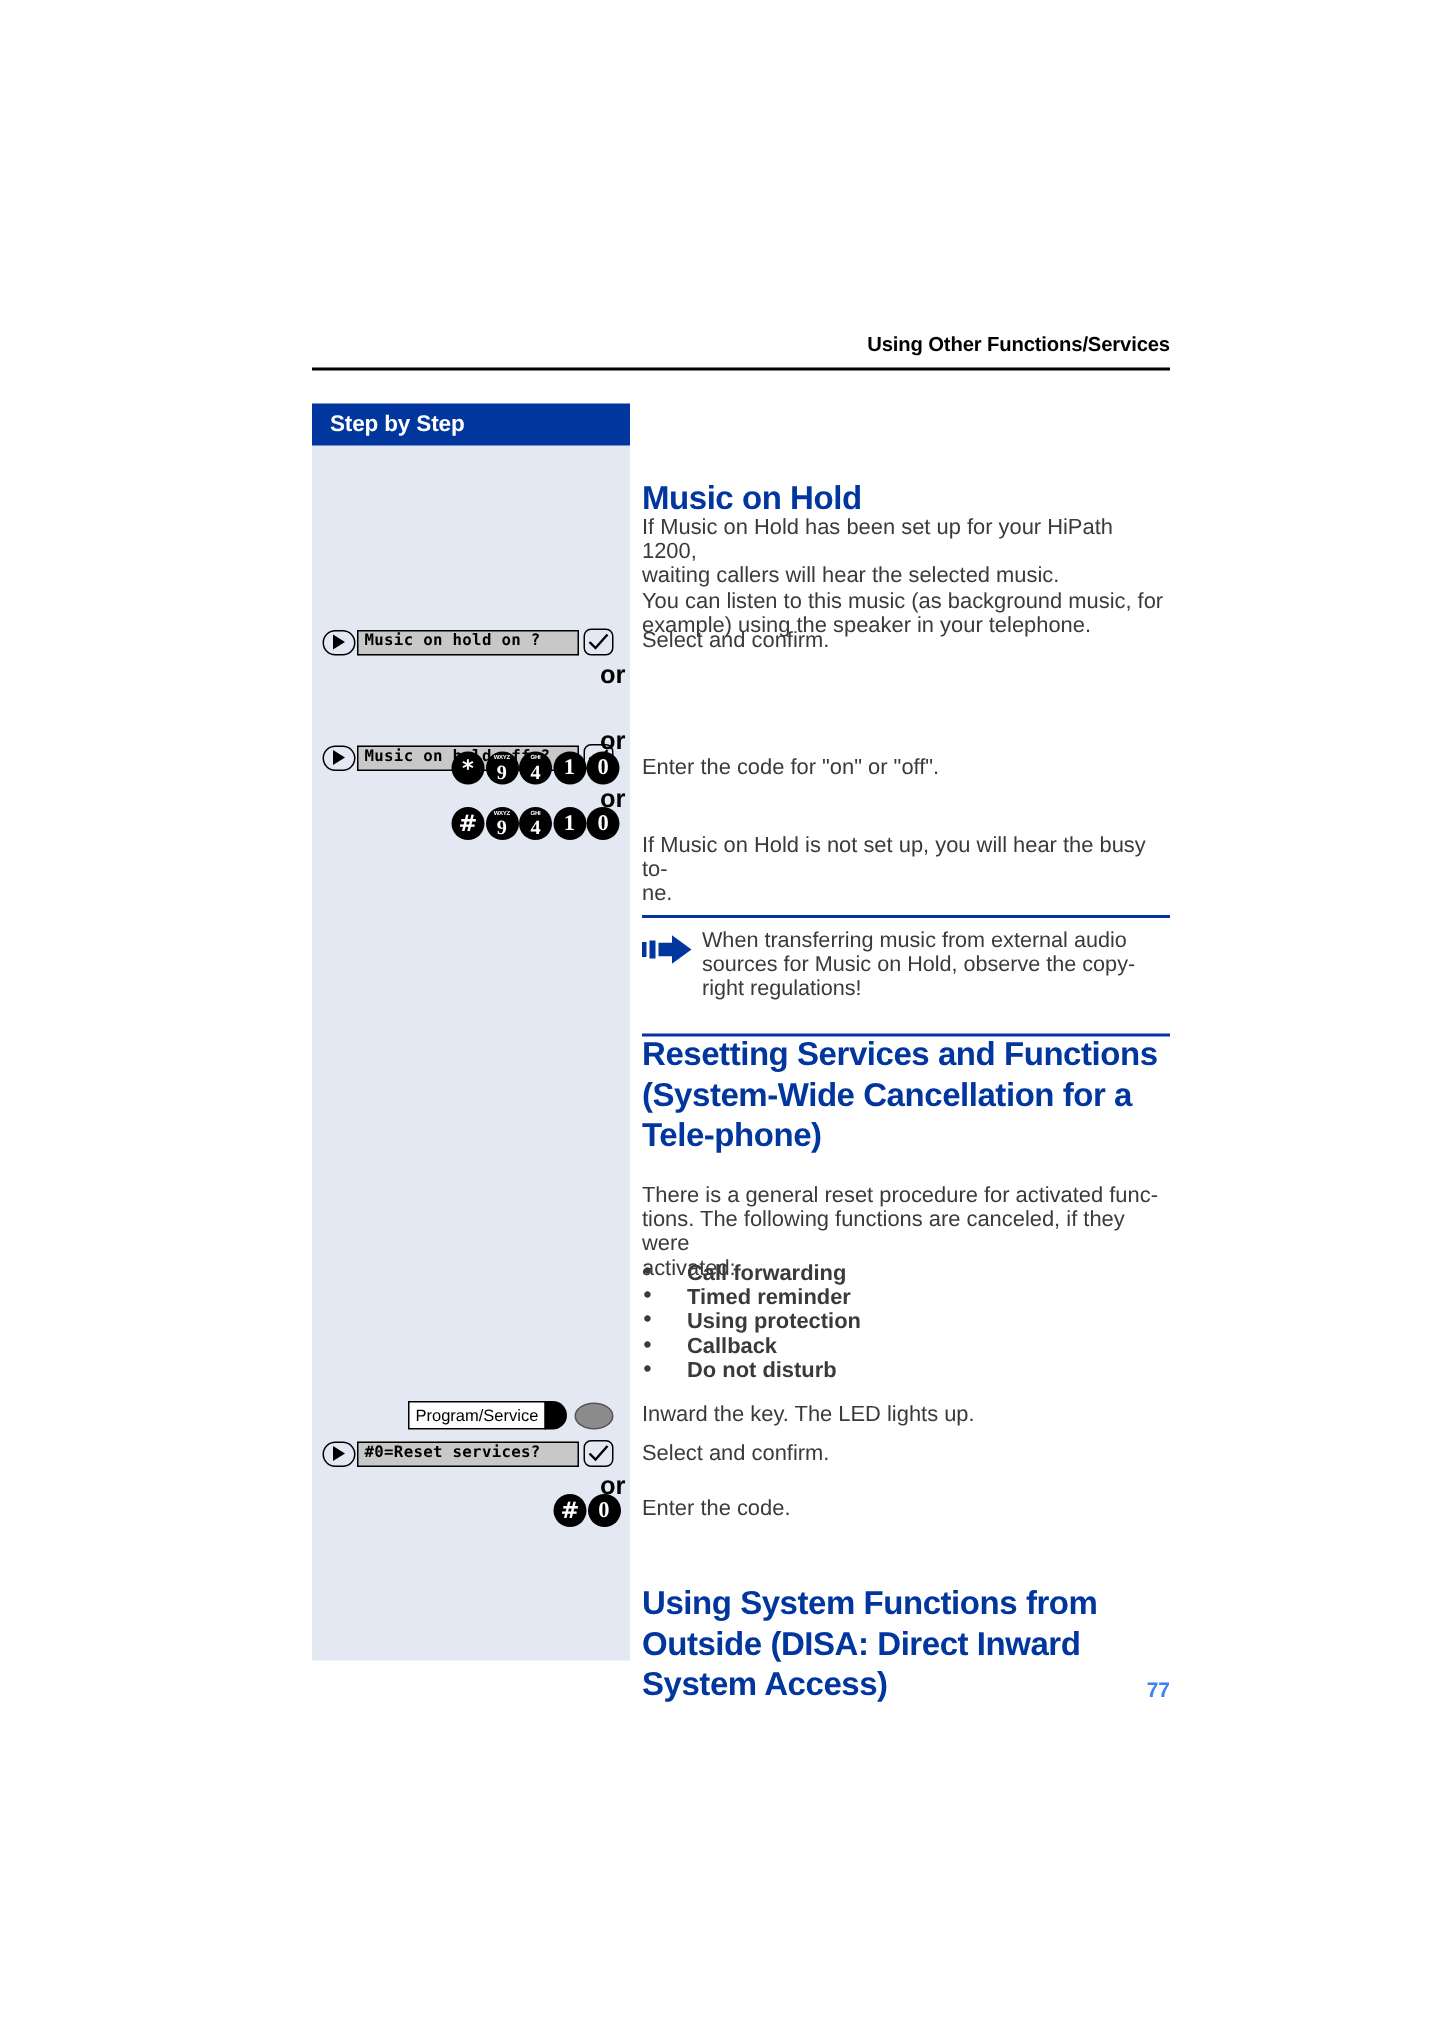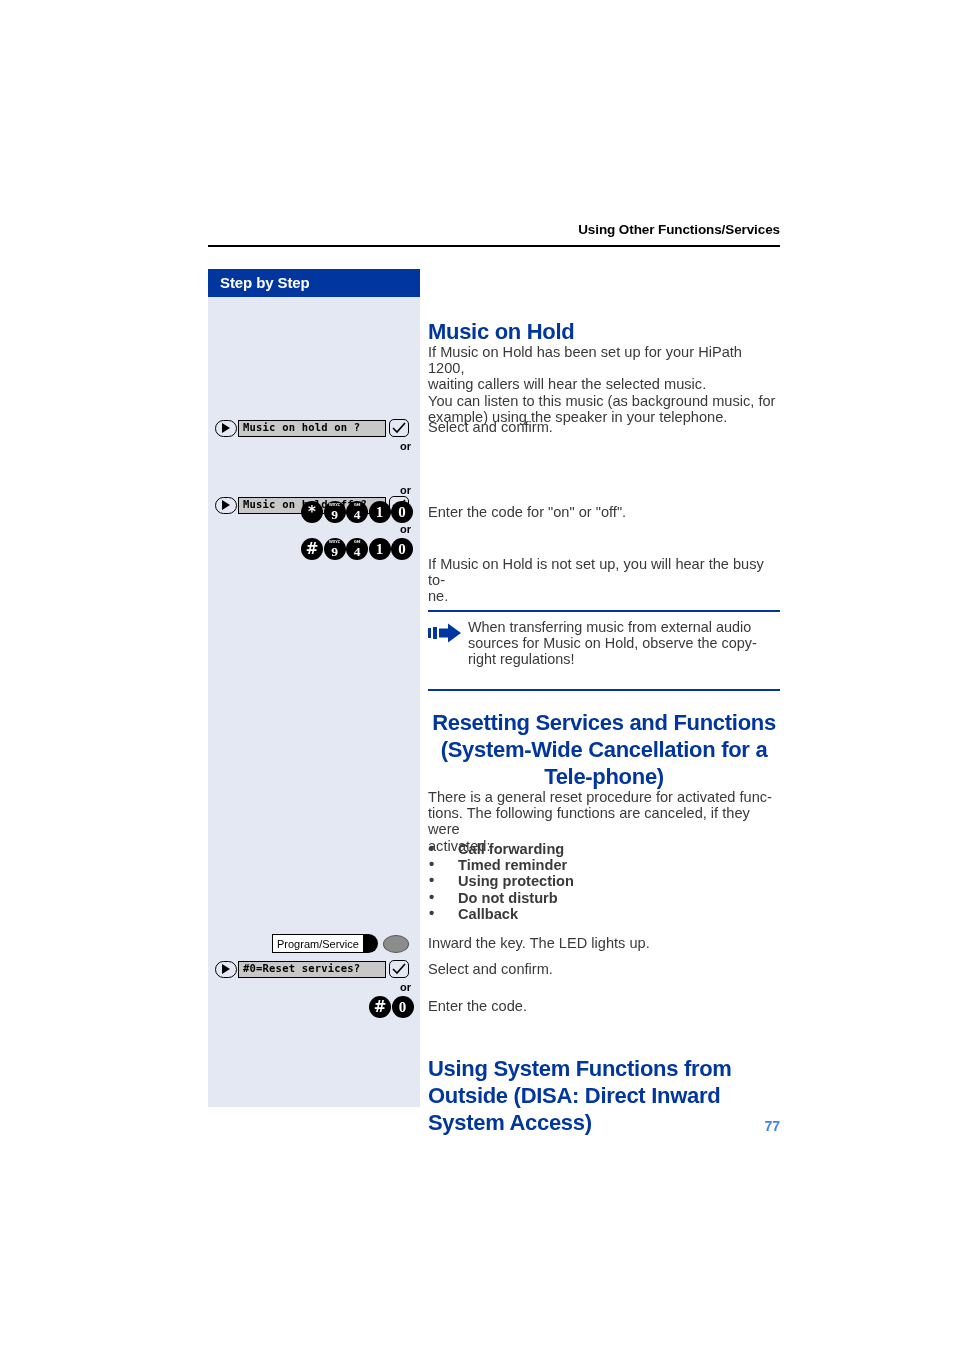--- a/index.html
+++ b/index.html
@@ -131,21 +131,21 @@
     position: relative;
     box-sizing: border-box;
   }
   .check-key svg { position: absolute; left: 2px; top: 2px; }
 
   
   .or-label {
     position: absolute;
     font-family: "Liberation Sans", sans-serif;
     font-weight: bold;
-    font-size: 11px;
+    font-size: 17px;
     color: #000;
   }
 
   
   .keypad { position: absolute; display: flex; }
   .kp {
     width: 22px;
     height: 22px;
     border-radius: 50%;
     background: #000000;
@@ -426,32 +426,32 @@
 You can listen to this music (as background music, for
 example) using the speaker in your telephone.</div>
 
   <div class="body-text" style="top:419px;">Select and confirm.</div>
 
   <div class="body-text" style="top:504px;">Enter the code for "on" or "off".</div>
 
   <div class="body-text" style="top:556px;">If Music on Hold is not set up, you will hear the busy to-
 ne.</div>
 
-  <h1 class="h1" style="top:694px;text-align:center;">Resetting Services and Functions (System-Wide Cancellation for a Tele-phone)</h1>
+  <h1 class="h1" style="top:674px;">Resetting Services and Functions (System-Wide Cancellation for a Tele-phone)</h1>
 
   <div class="body-text" style="top:789px;">There is a general reset procedure for activated func-
 tions. The following functions are canceled, if they were
 activated:</div>
 
   <ul class="bullets" style="top:841px;font-weight:bold;">
     <li>Call forwarding</li>
     <li>Timed reminder</li>
     <li>Using protection</li>
+    <li>Callback</li>
     <li>Do not disturb</li>
-    <li>Callback</li>
   </ul>
 
   <div class="body-text" style="top:935px;">Inward the key. The LED lights up.</div>
 
   <div class="body-text" style="top:961px;">Select and confirm.</div>
 
   <div class="body-text" style="top:998px;">Enter the code.</div>
 
   <h1 class="h1" style="top:1040px;">Using System Functions from Outside (DISA: Direct Inward System Access)</h1>
 

